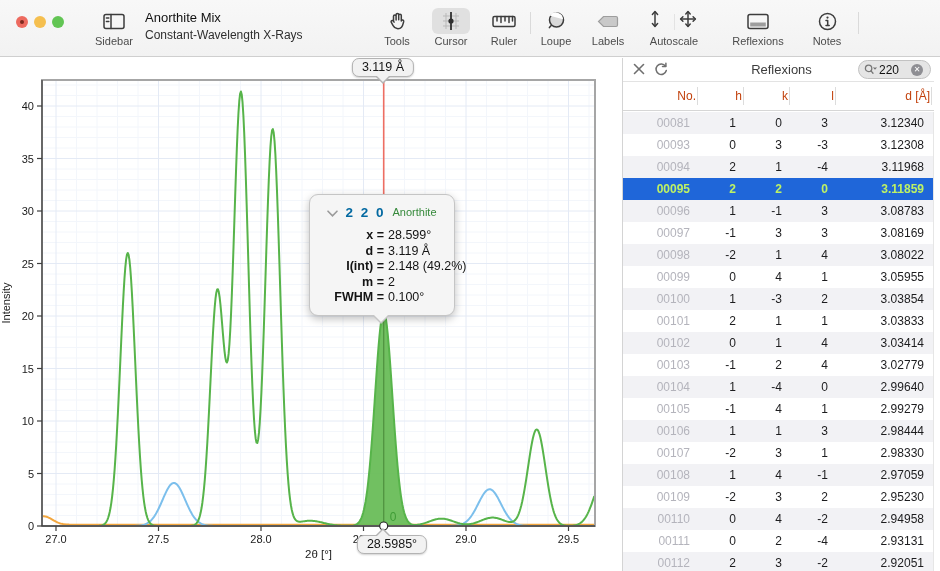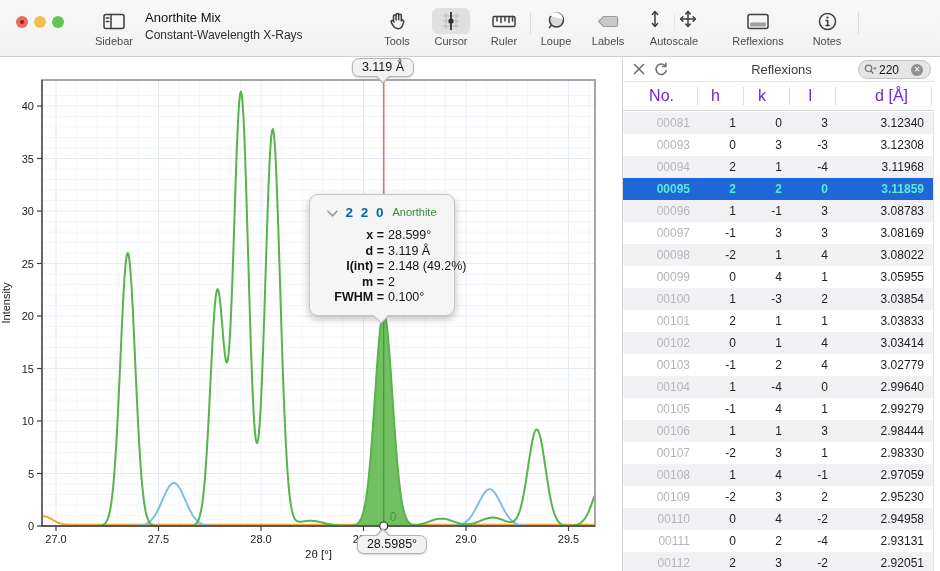--- a/index.html
+++ b/index.html
@@ -64,29 +64,29 @@
   #btn-refresh { position:absolute; left:31px; top:4px; width:14px; height:14px; }
   #search { position:absolute; right:9px; top:2px; width:73px; height:19px; background:#e5e5e5;
             border:1px solid #c2c2c2; border-radius:10px; display:flex; align-items:center; padding:0 3px 0 5px; }
   #search input { border:none; outline:none; background:transparent; width:32px; font-size:12px;
             font-family:"Liberation Sans",sans-serif; color:#111; margin-left:2px; }
   #search .clear { width:12px; height:12px; border-radius:50%; background:#8e8e93; color:#fff; font-size:8px;
             line-height:12px; text-align:center; flex:none; }
   #col-header { position:absolute; left:0; top:23px; width:311px; height:30px;
             border-top:1px solid #e3e3e3; border-bottom:1px solid #d6d6d6;
             display:grid; grid-template-columns:75px 46px 46px 46px 96px; align-items:center; }
-  #col-header .hc { text-align:right; padding-right:24px; font-size:16px; color:#6d28d9; position:relative; height:18px; line-height:18px; }
+  #col-header .hc { text-align:right; padding-right:2px; font-size:12px; color:#c2410c; position:relative; height:18px; line-height:18px; }
   #col-header .hc::after { content:""; position:absolute; right:0; top:0; width:1px; height:18px; background:#dcdcdc; }
   #rows { position:absolute; left:0; top:54px; width:311px; height:459px; overflow:hidden; border-right:1px solid #e6e6e6; }
   .row { display:grid; grid-template-columns:75px 46px 46px 46px 96px; height:22px; line-height:22px; font-size:12px; }
   .row div { text-align:right; padding-right:8px; color:#1c1c1e; }
   .row .no { color:#b4b4bc; }
   .row.even { background:#f2f2f5; }
   .row.selected { color:#fff; font-weight:bold; }
-  .row.selected div, .row.selected .no { color:#5eead4; }
+  .row.selected div, .row.selected .no { color:#bef264; }
 </style>
 </head>
 <body>
 
 <div id="titlebar">
   <div class="tl" style="left: 16px; background: rgb(237, 106, 95);">
       <div class="dot"></div>
     </div>
   <div class="tl" style="left: 34px; background: rgb(245, 191, 79);"></div>
   <div class="tl" style="left: 52px; background: rgb(98, 197, 84);"></div>

